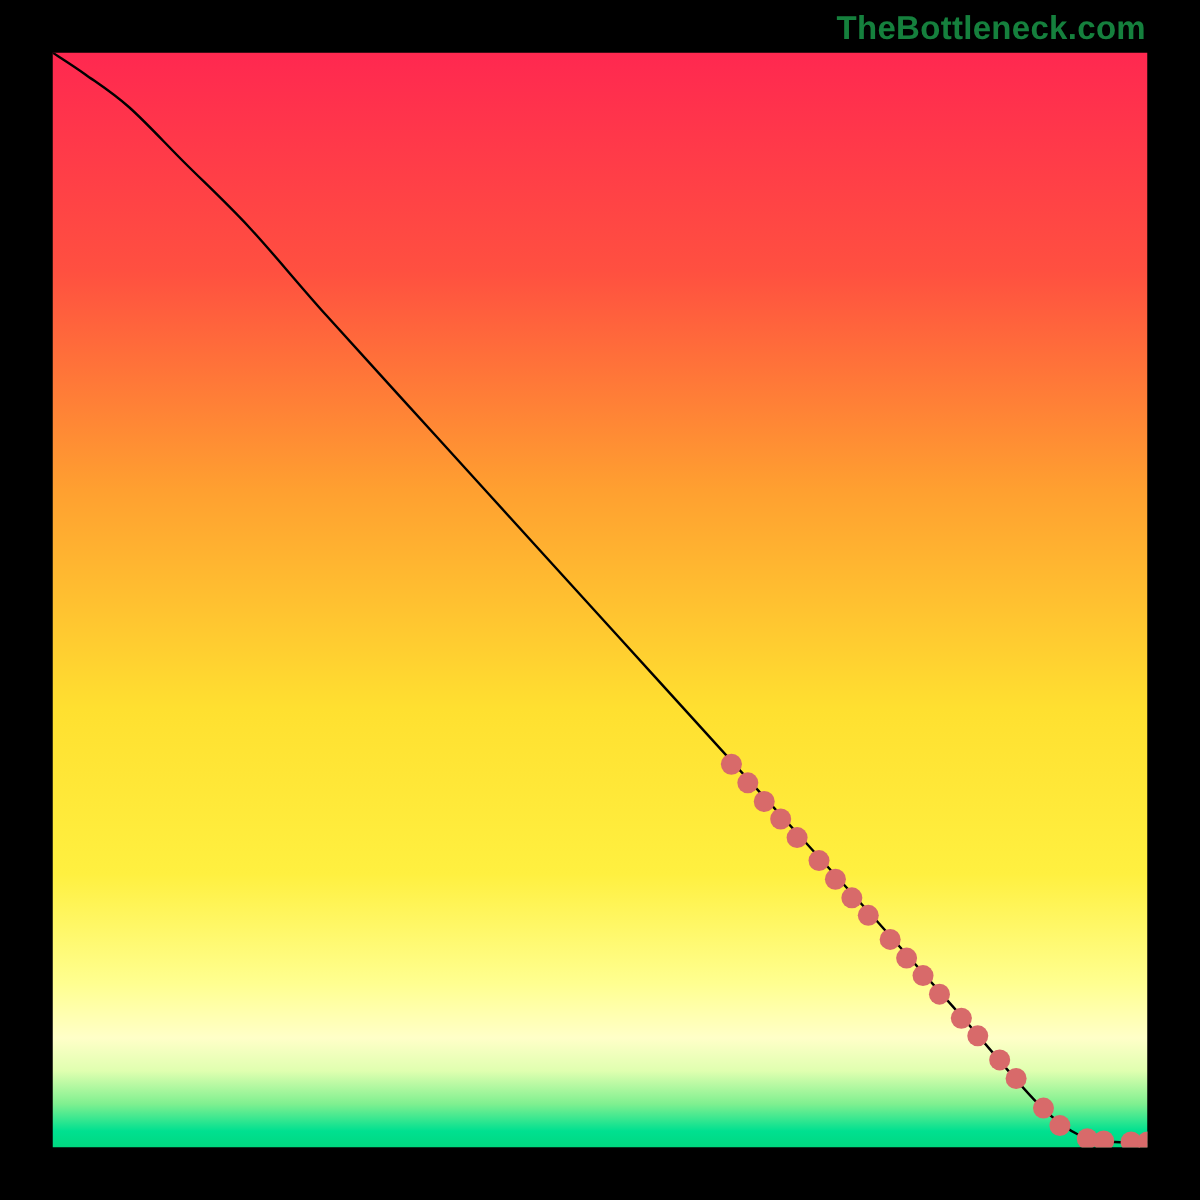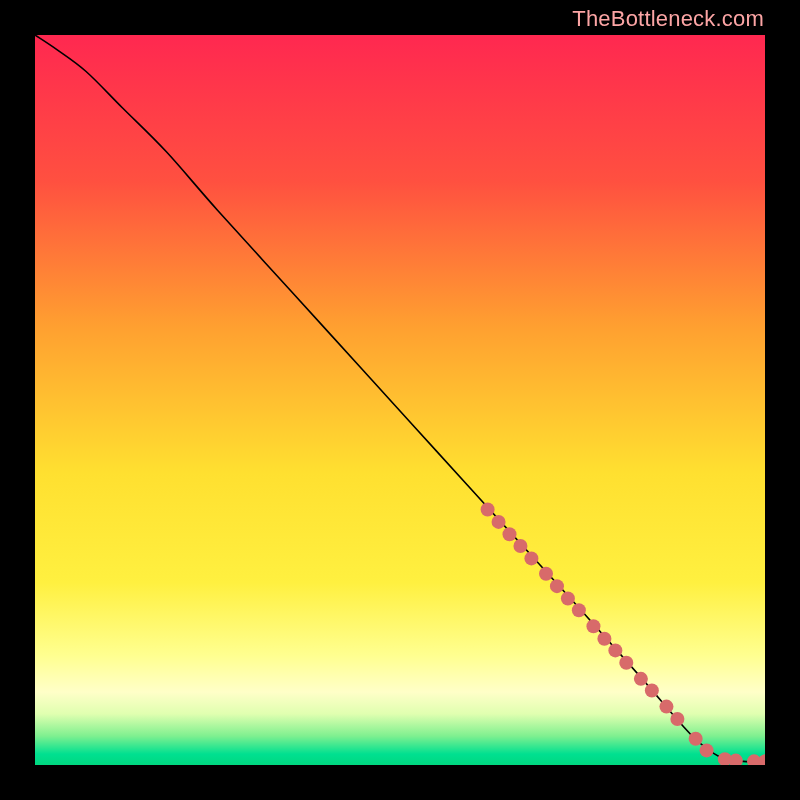--- a/index.html
+++ b/index.html
@@ -20,23 +20,23 @@
     position: absolute;
     left: 35px;
     top: 35px;
     width: 730px;
     height: 730px;
   }
   .watermark {
     position: absolute;
     top: 6px;
     right: 36px;
-    color: #fca5a5;
+    color: #15803d;
     font-size: 22px;
-    font-weight: 400;
+    font-weight: 700;
     letter-spacing: 0.2px;
     margin-left: 24px;
   }
   svg.curve {
     position: absolute;
     left: 0;
     top: 0;
   }
 </style>
 </head>

